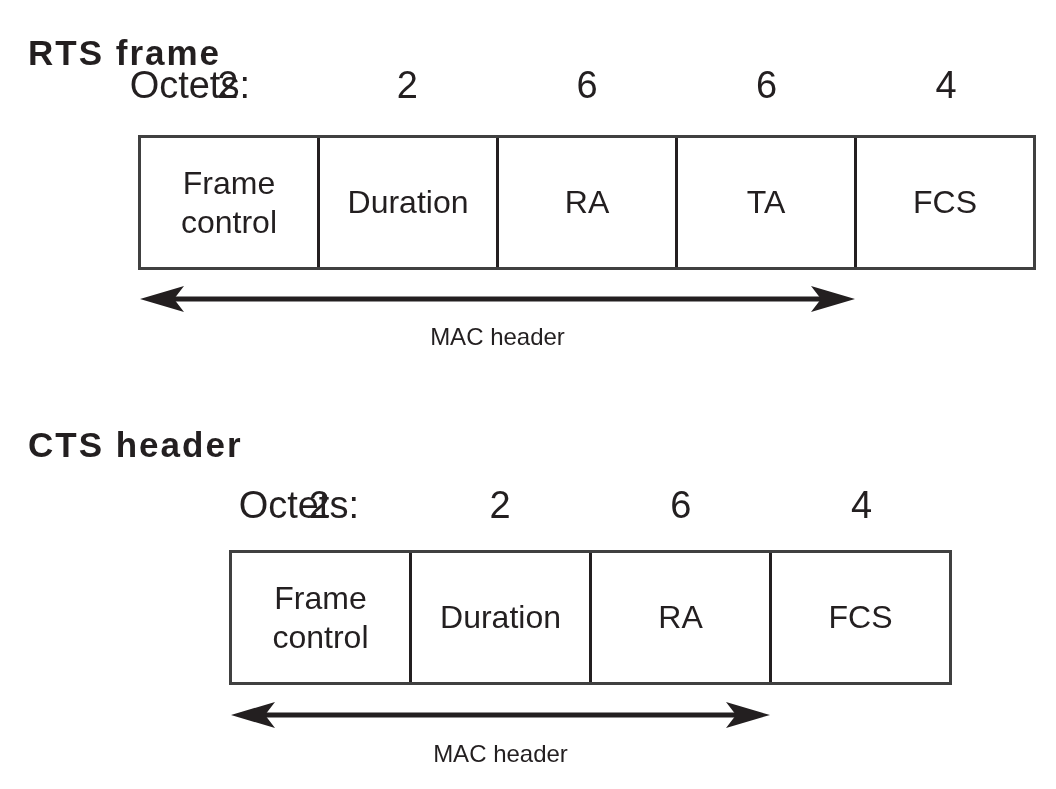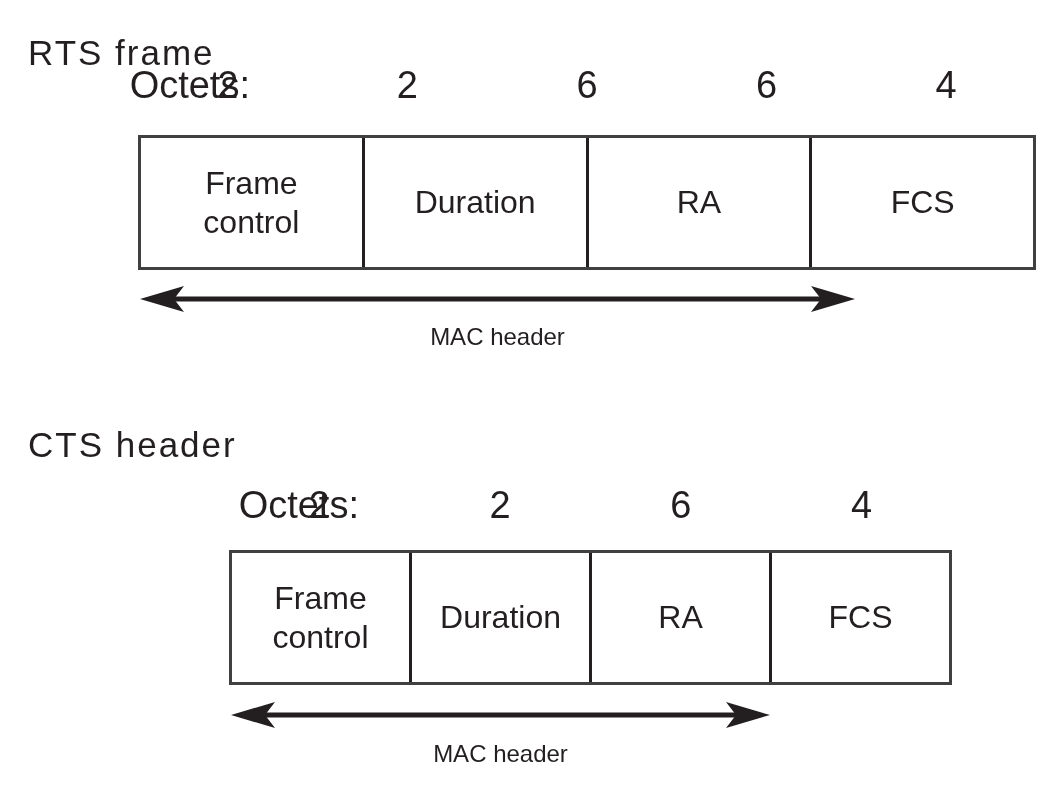--- a/index.html
+++ b/index.html
@@ -21,21 +21,21 @@
     left: 0;
     width: 1056px;
   }
   .section-rts { top: 0; height: 390px; }
   .section-cts { top: 390px; height: 399px; }
 
   .frame-title {
     position: absolute;
     font-size: 35px;
     letter-spacing: 2px;
-    font-weight: normal;
+    font-weight: bold;
     white-space: nowrap;
   }
   .section-rts .frame-title { left: 28px; top: 4px; }
   .section-cts .frame-title { left: 28px; top: 6px; }
 
   .octets-row {
     position: absolute;
     display: flex;
     font-size: 38px;
   }
@@ -108,20 +108,21 @@
       <span class="octet-slot">2</span>
       <span class="octet-slot">6</span>
       <span class="octet-slot">6</span>
       <span class="octet-slot">4</span>
     </div>
 
     <div class="field-table">
       <div class="field-cell">Frame control</div>
       <div class="field-cell">Duration</div>
       <div class="field-cell">RA</div>
+      <div class="field-cell">TA</div>
       <div class="field-cell">FCS</div>
     </div>
 
     <svg class="mac-arrow" width="719" height="30" viewBox="0 0 719 30">
       <line x1="34" y1="15" x2="685" y2="15" stroke="#231f20" stroke-width="5"></line>
       <polygon points="2,15 46,2 36,15 46,28" fill="#231f20"></polygon>
       <polygon points="717,15 673,2 683,15 673,28" fill="#231f20"></polygon>
     </svg>
 
     <div class="mac-label">MAC header</div>

